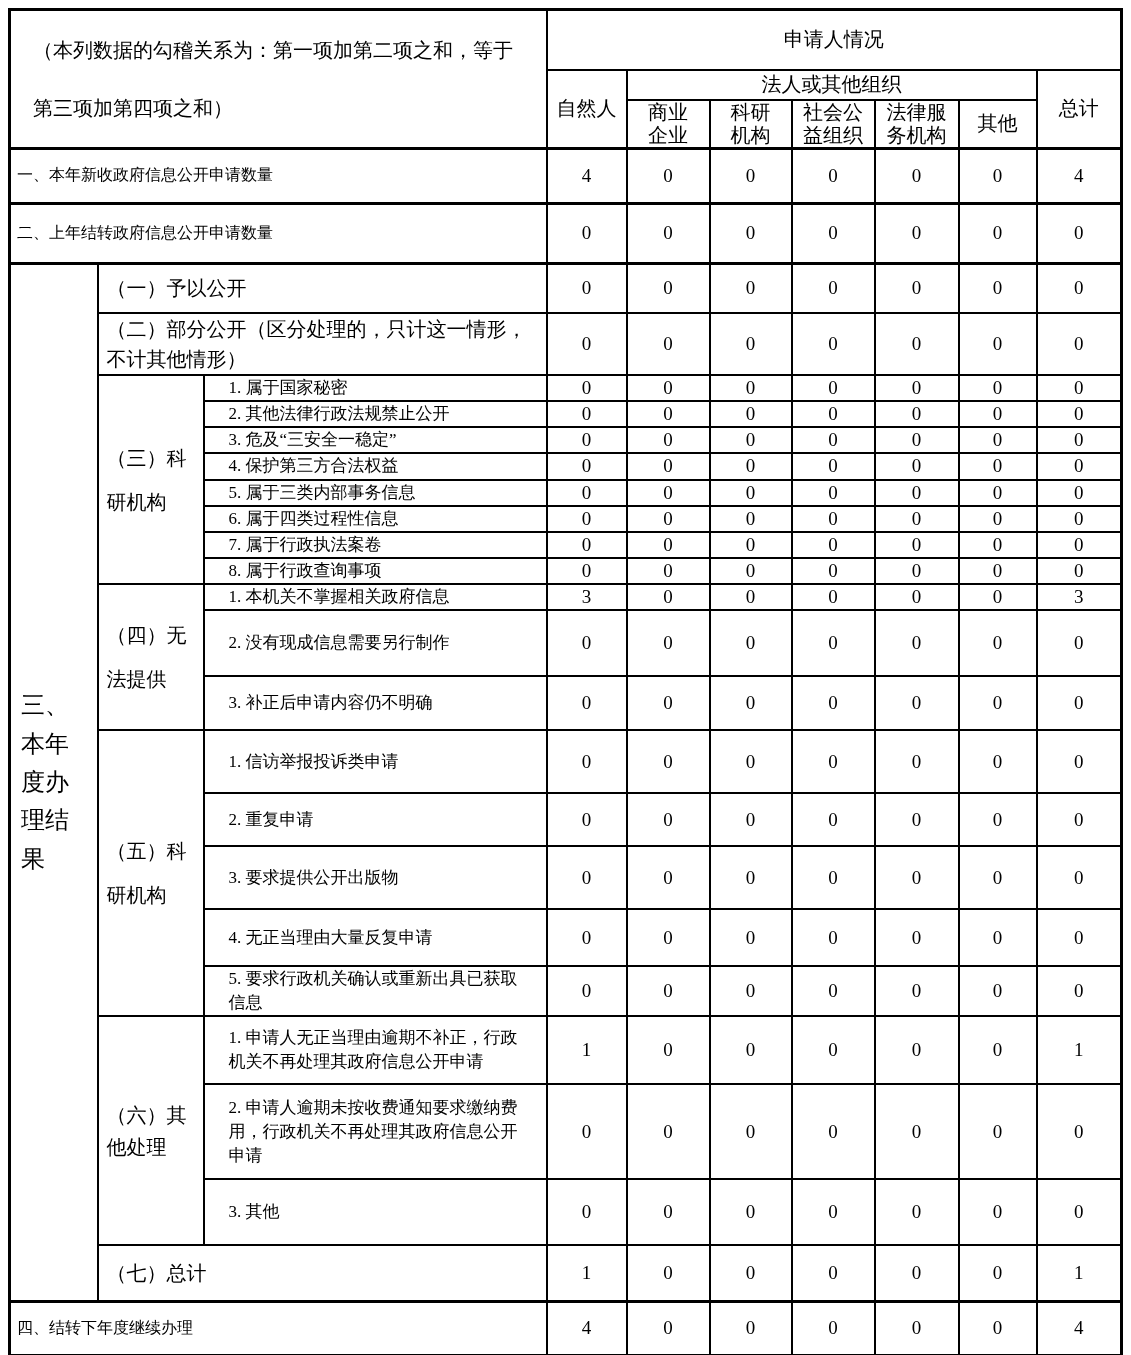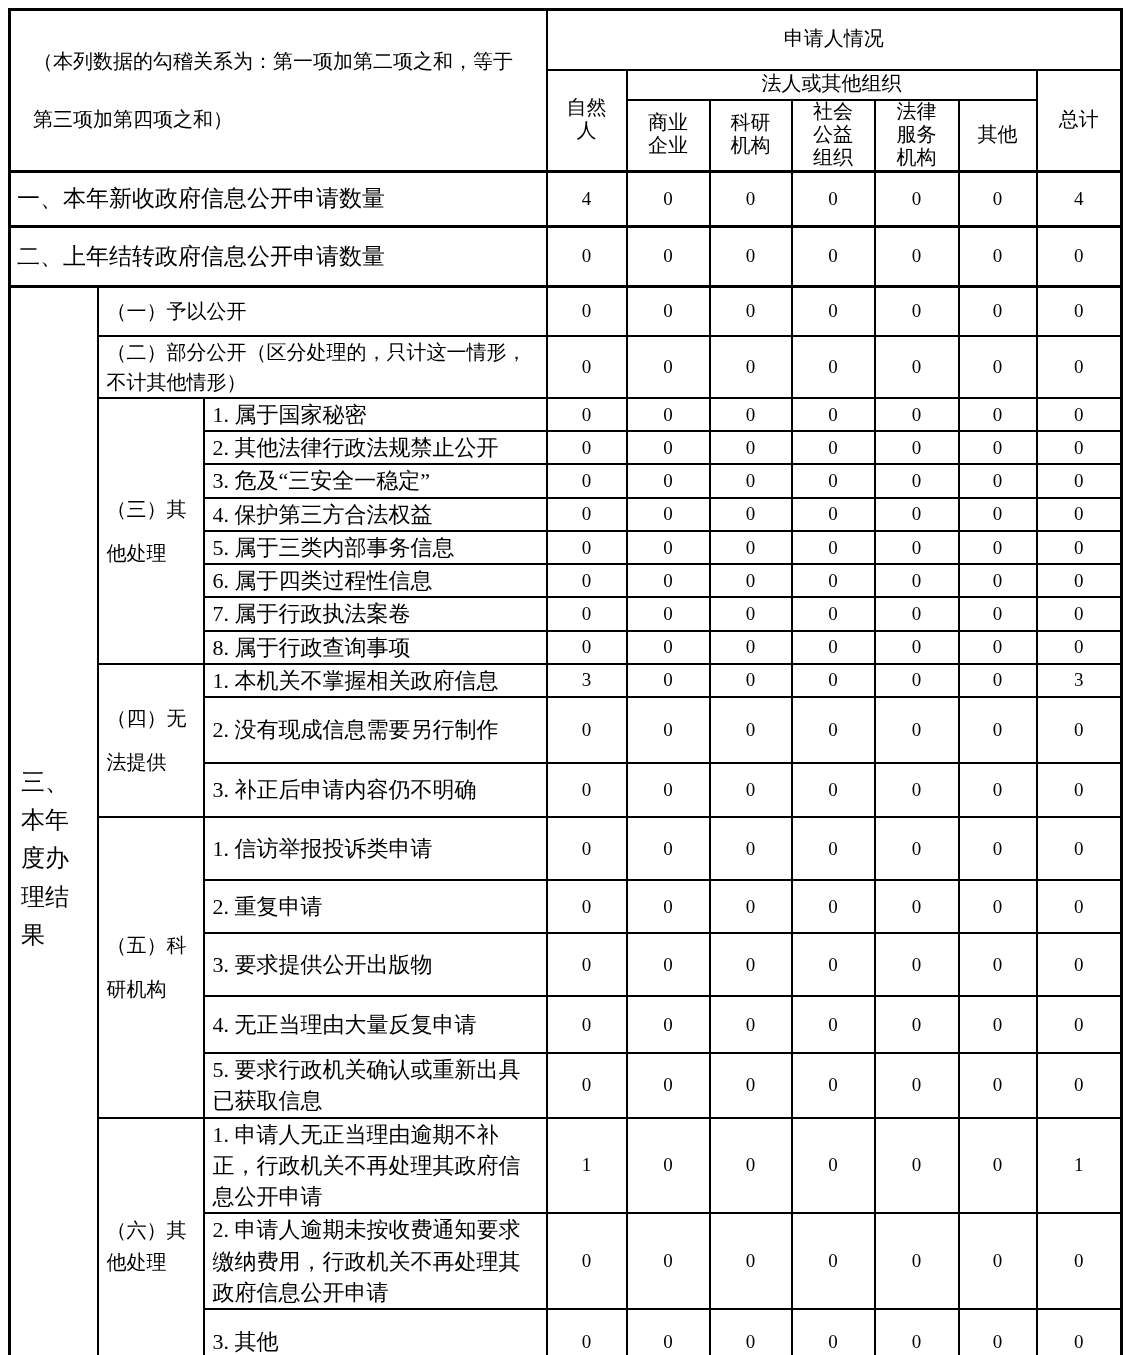--- a/index.html
+++ b/index.html
@@ -2,28 +2,28 @@
 <html><head>
 <meta charset="utf-8">
 <style>
   html,body{margin:0;padding:0;background:#fff;}
   body{width:1131px;min-height:1355px;font-family:"Liberation Serif","DejaVu Serif",serif;color:#000;}
   .wrap{padding:8px 0 0 8px;}
   table{border-collapse:collapse;table-layout:fixed;width:1112px;background:#fff;border:3px solid #000;}
   td{border:2px solid #000;vertical-align:middle;overflow:hidden;}
   tr.major td{border-top-width:3px;}
   .note{font-size:20px;line-height:2.9;text-align:left;padding:0 18px 0 22px;}
-  .hc{text-align:center;font-size:20px;line-height:1.15;padding:0 14px;font-family:Liberation Mono, monospace;}
+  .hc{text-align:center;font-size:20px;line-height:1.15;padding:0 2px;}
   .w2{display:inline-block;max-width:2.3em;line-height:1.15;text-align:center;vertical-align:middle;}
   .w3{display:inline-block;max-width:3.3em;line-height:1.15;text-align:center;vertical-align:middle;}
-  .lbl{text-align:left;font-size:23px;padding:0 6px;}
+  .lbl{text-align:left;font-size:16px;padding:0 6px;}
   .cat{text-align:left;font-size:24px;padding:0 6px 0 10px;line-height:1.6;}
   .sub{text-align:left;font-size:20px;padding:0 6px 0 8px;line-height:2.2;}
   .subw{text-align:left;font-size:20px;padding:0 8px;line-height:1.5;}
-  .item{text-align:left;font-size:22px;padding:0 8px;line-height:1.42;}
+  .item{text-align:left;font-size:17px;padding:0 24px;line-height:1.42;}
   .val{text-align:center;font-size:19px;}
 </style>
 </head>
 <body>
 
 <div class="wrap">
 <table>
   <colgroup>
     <col style="width:88px">
         <col style="width:106px">
@@ -94,21 +94,21 @@
     <td class="val">0</td>
     <td class="val">0</td>
     <td class="val">0</td>
     <td class="val">0</td>
     <td class="val">0</td>
     <td class="val">0</td>
     <td class="val">0</td>
   </tr>
 
   <tr style="height:24px">
-    <td class="sub" rowspan="8">（三）其他处理</td>
+    <td class="sub" rowspan="8">（三）科研机构</td>
     <td class="item">1. 属于国家秘密</td>
     <td class="val">0</td>
     <td class="val">0</td>
     <td class="val">0</td>
     <td class="val">0</td>
     <td class="val">0</td>
     <td class="val">0</td>
     <td class="val">0</td>
   </tr>
   <tr style="height:24px">

